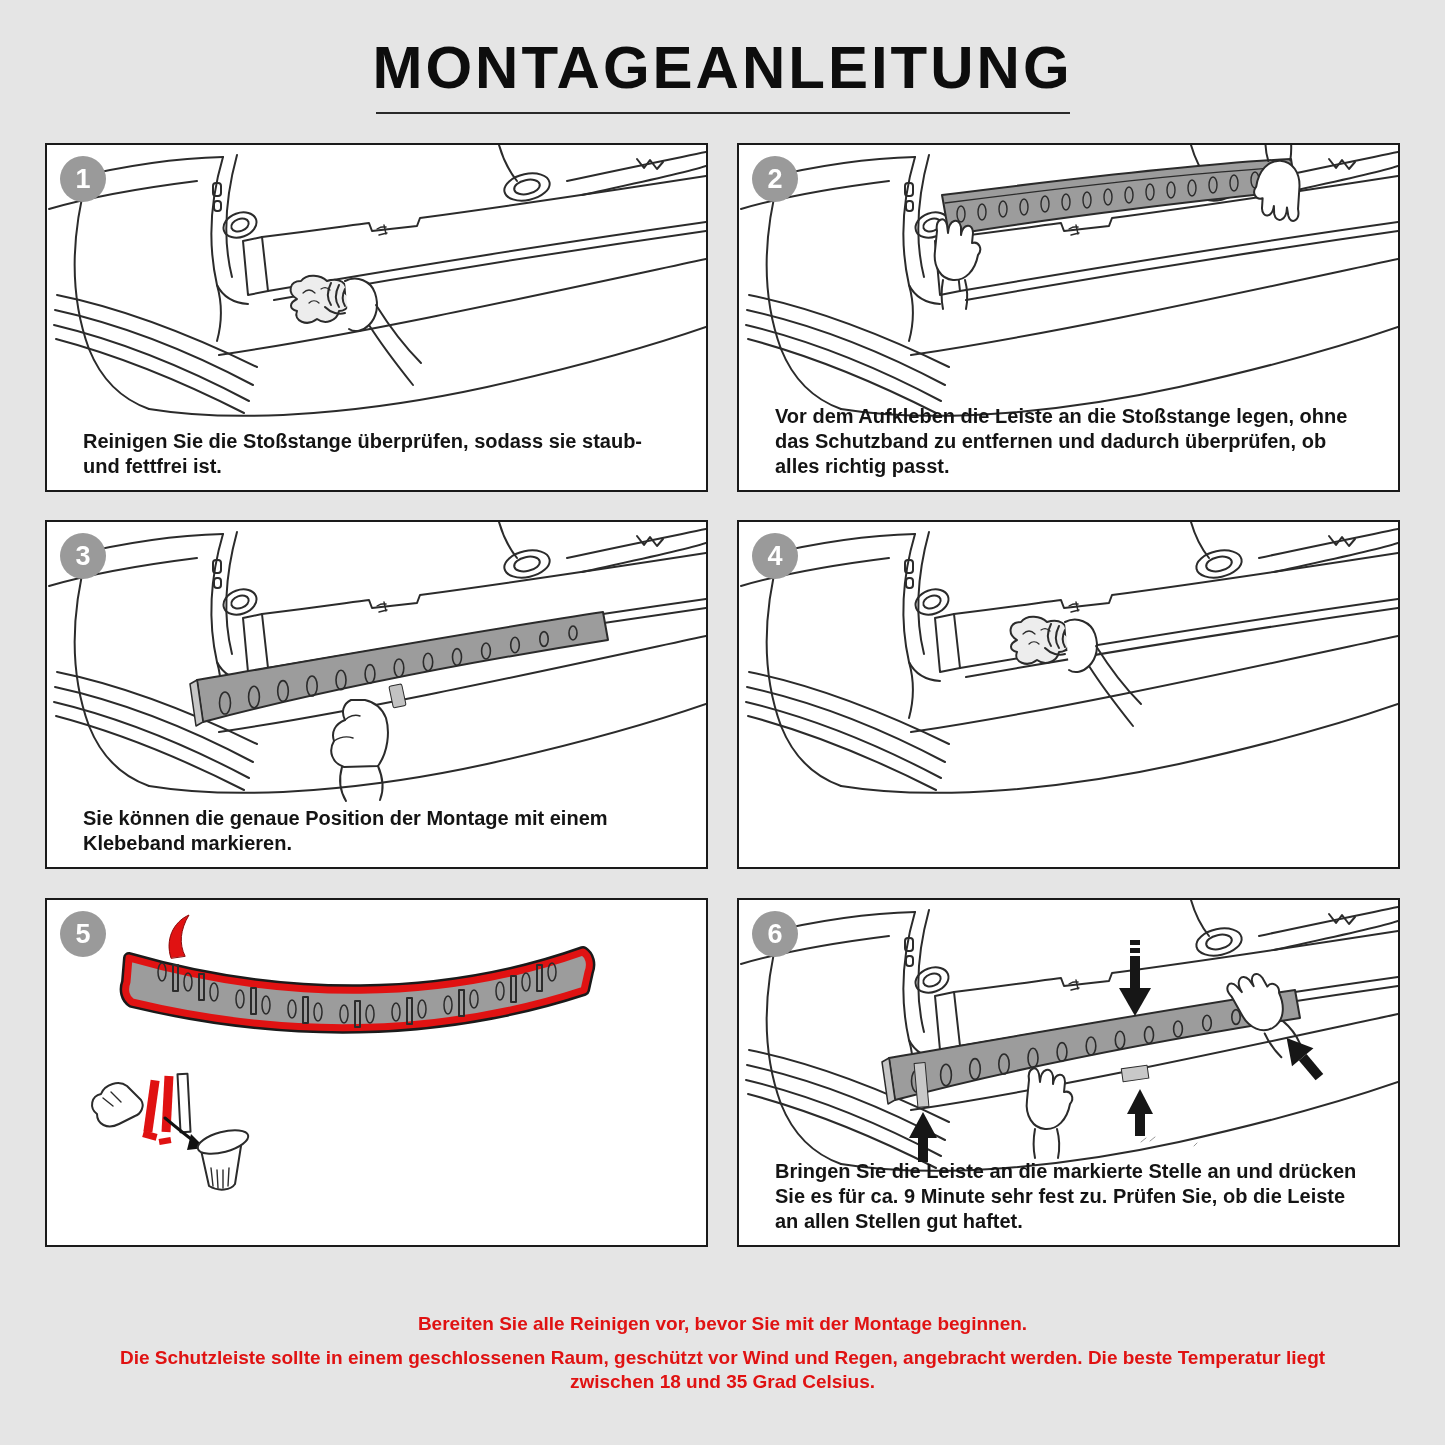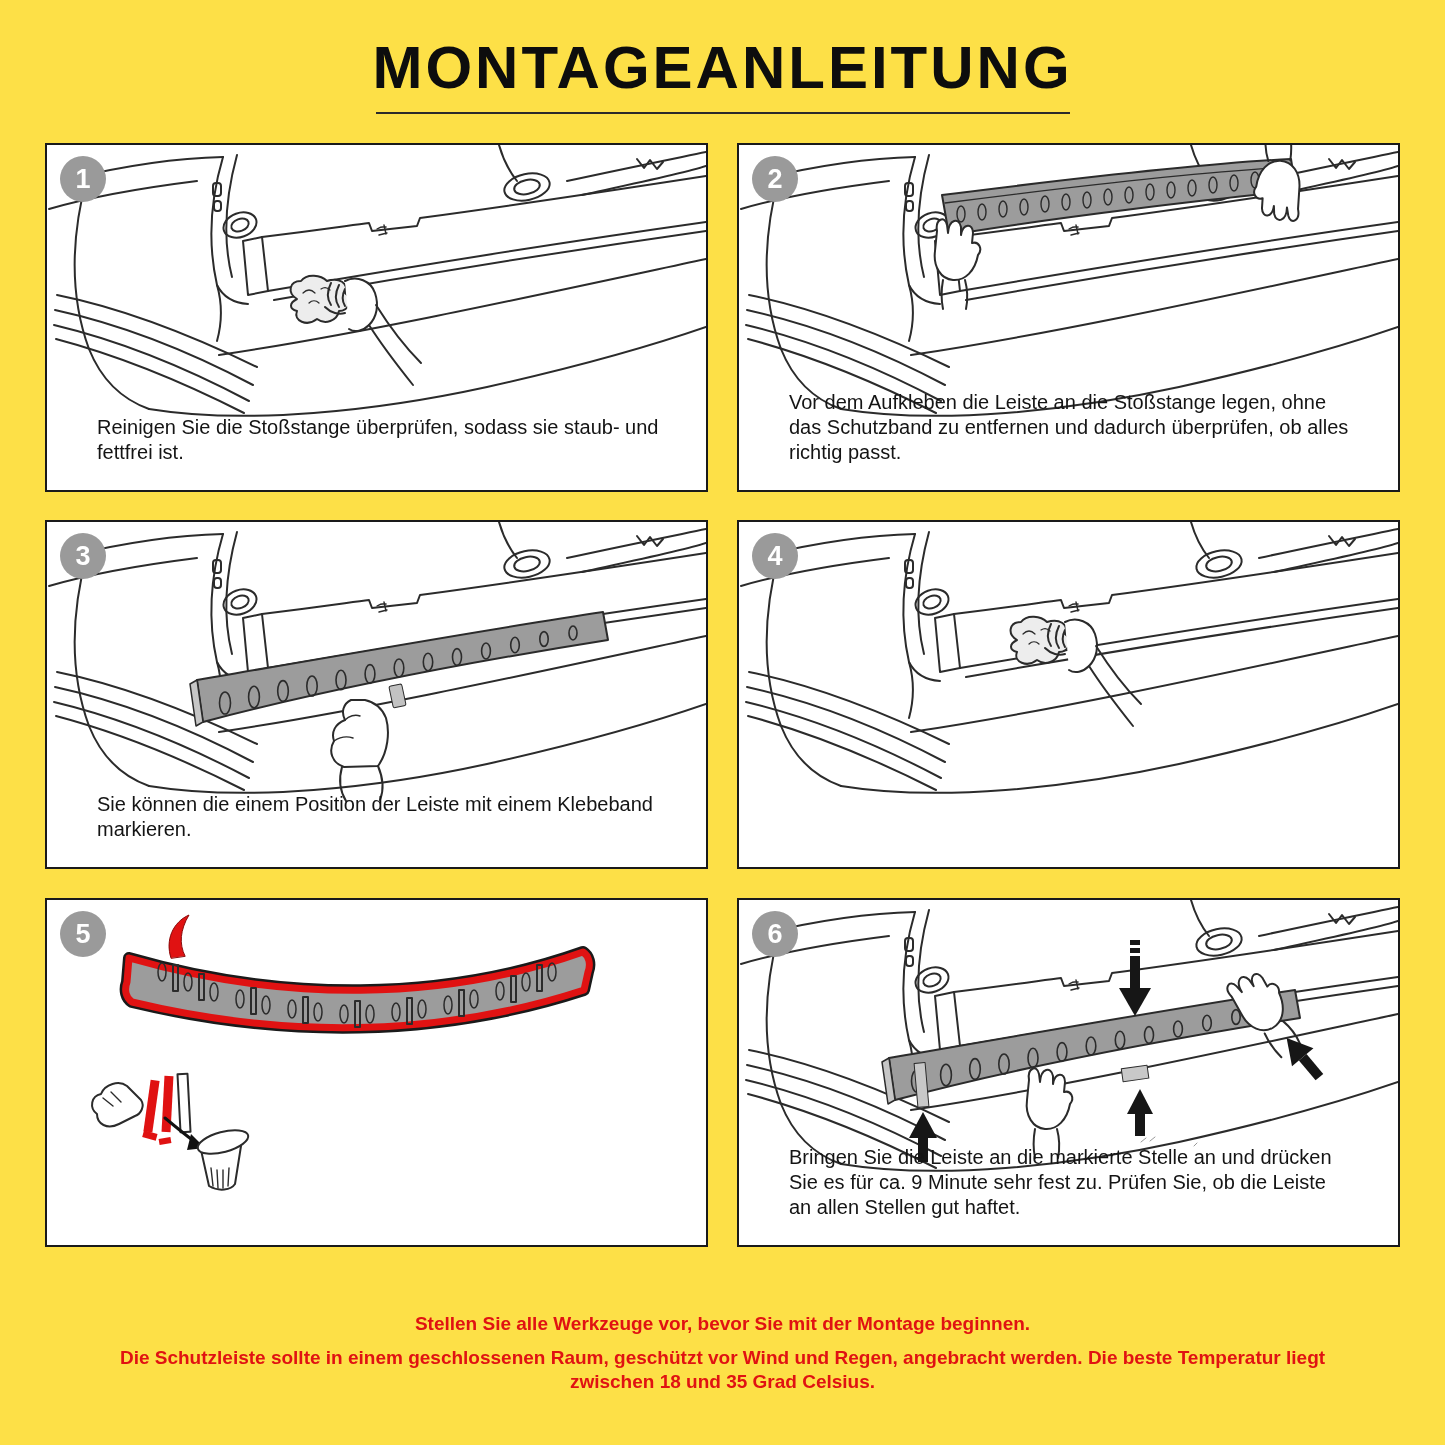--- a/index.html
+++ b/index.html
@@ -3,21 +3,21 @@
 <meta charset="utf-8">
 <style>
   :root{
     --accent-red:#e01212;
     --strip-gray:#9c9c9c;
     --badge-gray:#9a9a9a;
     --ink:#1a1a1a;
   }
   html,body{margin:0;padding:0;background:#fff;}
   .page{
-    position:relative;width:1445px;height:1445px;background:#fde047;overflow:hidden;
+    position:relative;width:1445px;height:1445px;background:#e5e5e5;overflow:hidden;
     font-family:"Liberation Sans","DejaVu Sans",sans-serif;
   }
   .title-wrap{position:absolute;top:36px;left:0;width:100%;text-align:center;}
   .title{
     display:inline-block;margin:0;font-size:60px;font-weight:bold;color:#0d0d0d;
     letter-spacing:3px;line-height:1.05;
   }
   .title-rule{width:694px;height:0;border-top:2px solid #2a2a2a;margin:13px auto 0 auto;}
   .panel{
     position:absolute;width:663px;height:349px;border:2px solid var(--ink);
@@ -26,22 +26,22 @@
   .p1{left:45px;top:143px;}  .p2{left:737px;top:143px;}
   .p3{left:45px;top:520px;}  .p4{left:737px;top:520px;}
   .p5{left:45px;top:898px;}  .p6{left:737px;top:898px;}
   .illu{position:absolute;left:0;top:0;width:659px;height:345px;}
   .badge{
     position:absolute;left:13px;top:11px;width:46px;height:46px;border-radius:50%;
     background:var(--badge-gray);color:#fff;font-size:27px;font-weight:bold;
     display:flex;align-items:center;justify-content:center;z-index:3;
   }
   .caption{
-    position:absolute;left:33px;right:30px;bottom:8px;margin:17px;
-    font-size:20px;line-height:25px;font-weight:normal;color:#141414;z-index:2;
+    position:absolute;left:33px;right:30px;bottom:8px;margin:3px;
+    font-size:20px;line-height:25px;font-weight:bold;color:#141414;z-index:2;
   }
   .footer{position:absolute;left:0;top:1312px;width:100%;text-align:center;}
   .footer p{margin:0;font-size:19px;line-height:24px;font-weight:bold;color:var(--accent-red);}
   .footer .f2{width:1280px;margin:10px auto 16px auto;}
   
   .lart *{fill:none;stroke:#2b2b2b;stroke-width:2;stroke-linecap:round;stroke-linejoin:round;}
 </style>
 </head>
 <body>
 
@@ -163,21 +163,21 @@
     <svg class="illu" viewBox="0 0 659 345">
       <use href="#car"></use>
       <use href="#stripOn"></use>
       <g class="lart">
         <rect x="344" y="163" width="13" height="22" rx="2" transform="rotate(-12 350 174)" style="fill:#c2c2c2;stroke-width:1"></rect>
         <path d="M304,178 C296,182 294,190 298,198 C288,202 284,210 287,219 C281,229 285,241 297,245 L331,244 C341,230 343,210 339,196 C335,186 327,180 318,178 Z" style="fill:#fff"></path>
         <path d="M298,198 C302,194 308,192 313,194 M287,219 C293,215 300,214 306,216" style="stroke-width:1.4"></path>
         <path d="M295,245 C291,259 293,269 299,279 M331,244 C337,258 337,268 333,278"></path>
       </g>
     </svg>
-    <p class="caption">Sie können die einem Position der Leiste mit einem Klebeband markieren.</p>
+    <p class="caption">Sie können die genaue Position der Montage mit einem Klebeband markieren.</p>
   </section>
 
   <section class="panel p4">
     <span class="badge">4</span>
     <svg class="illu" viewBox="0 0 659 345">
       <use href="#car"></use>
       <use href="#handCloth" transform="translate(268,92)"></use>
     </svg>
   </section>
 
@@ -257,17 +257,17 @@
         <g transform="translate(556,148) rotate(-40)">
           <polygon points="-14,12 14,12 0,-13"></polygon>
           <rect x="-5" y="12" width="10" height="26"></rect>
         </g>
       </g>
     </svg>
     <p class="caption">Bringen Sie die Leiste an die markierte Stelle an und drücken Sie es für ca. 9 Minute sehr fest zu. Prüfen Sie, ob die Leiste an allen Stellen gut haftet.</p>
   </section>
 
   <div class="footer">
-    <p class="f1">Stellen Sie alle Werkzeuge vor, bevor Sie mit der Montage beginnen.</p>
+    <p class="f1">Bereiten Sie alle Reinigen vor, bevor Sie mit der Montage beginnen.</p>
     <p class="f2">Die Schutzleiste sollte in einem geschlossenen Raum, geschützt vor Wind und Regen, angebracht werden. Die beste Temperatur liegt zwischen 18 und 35 Grad Celsius.</p>
   </div>
 
 </div>
 
 </body></html>

